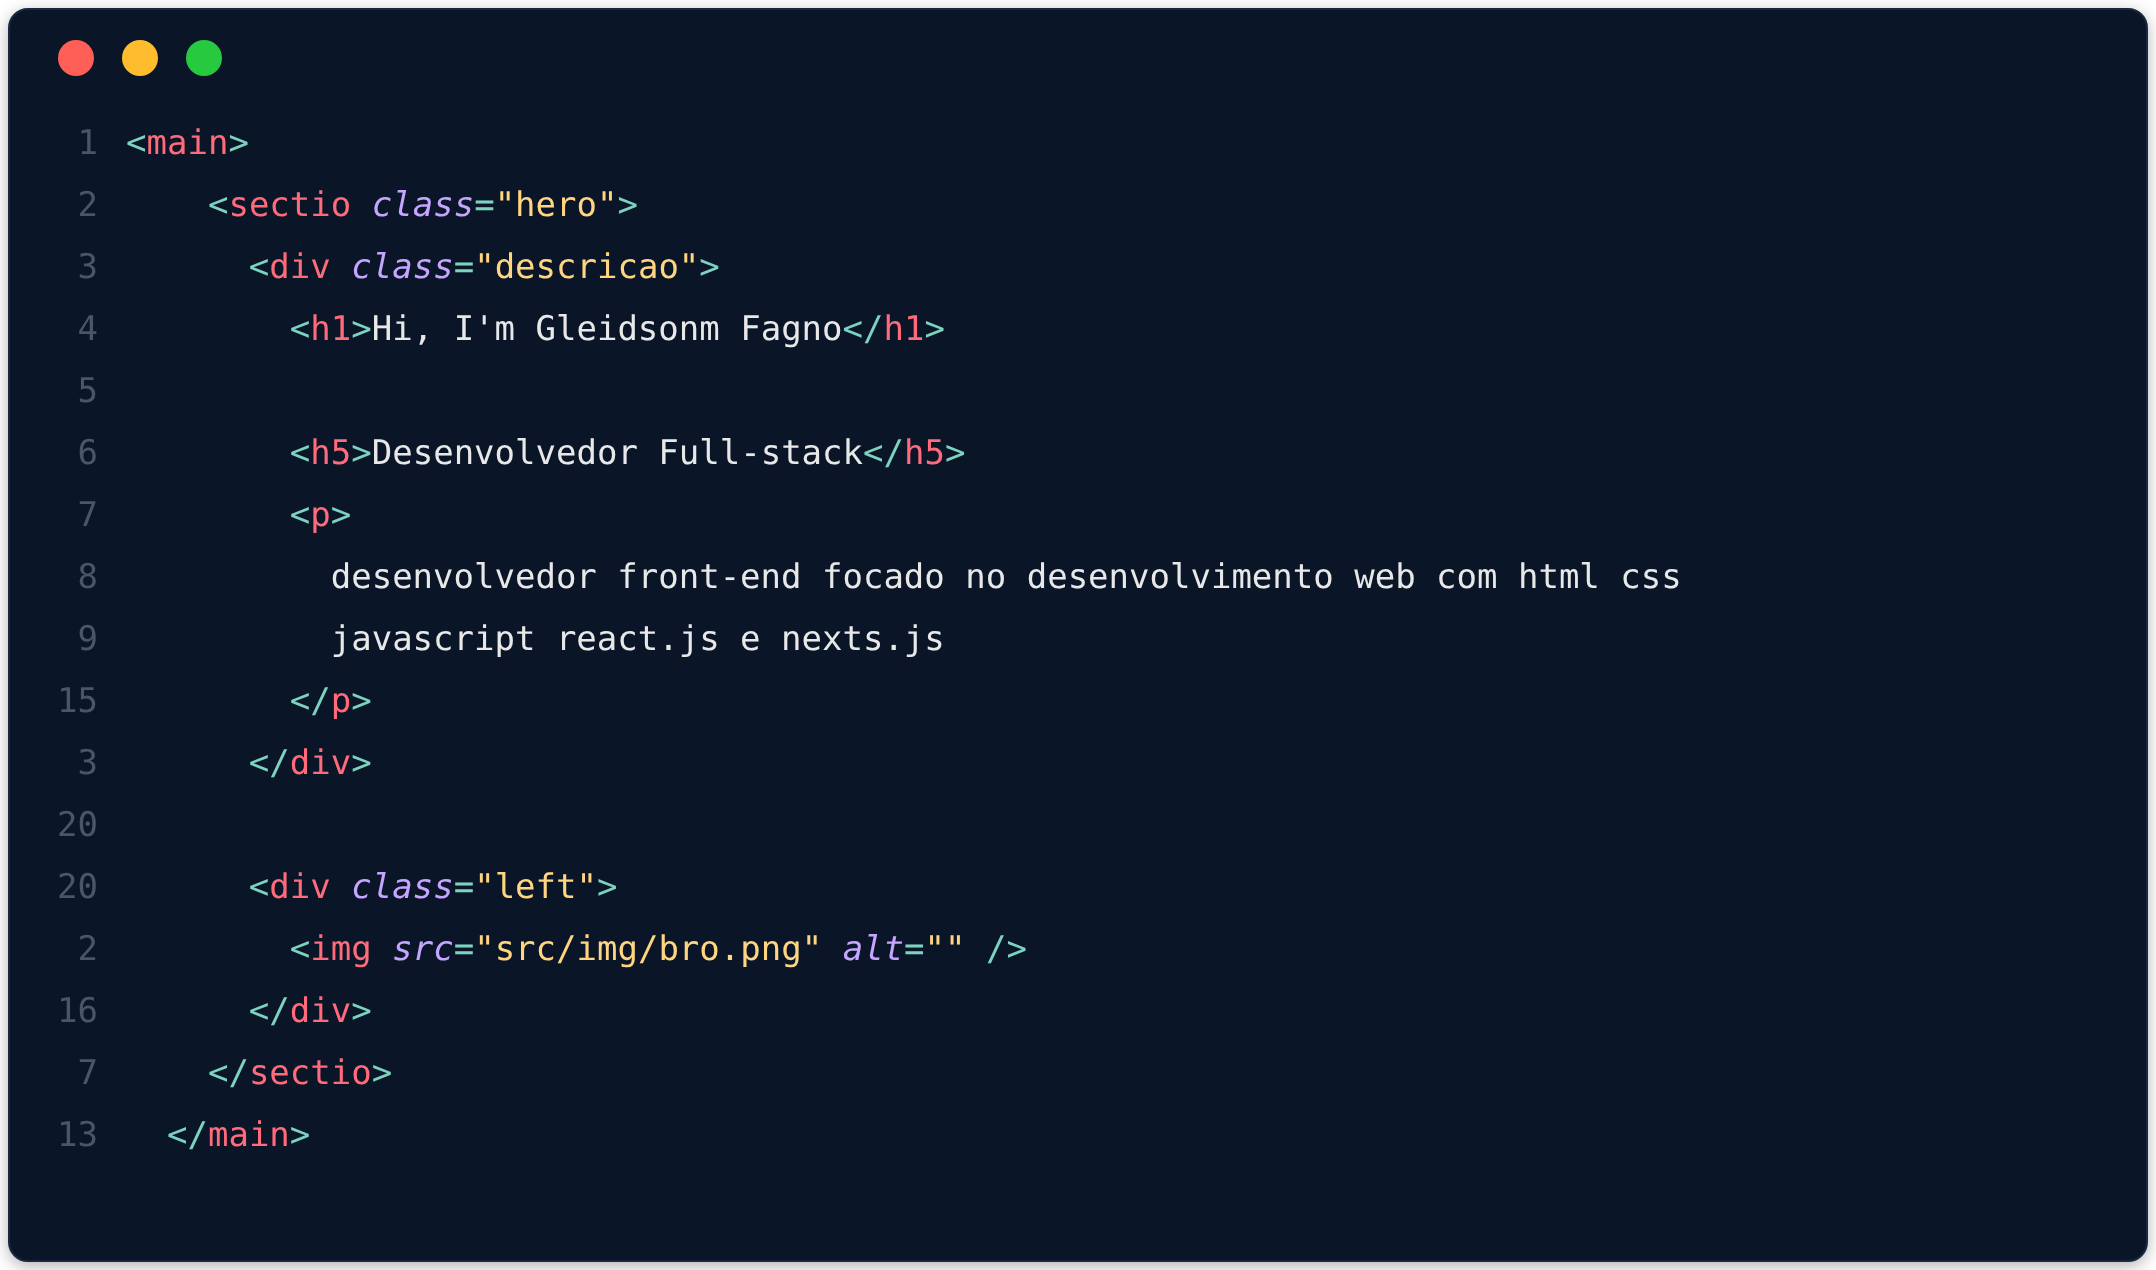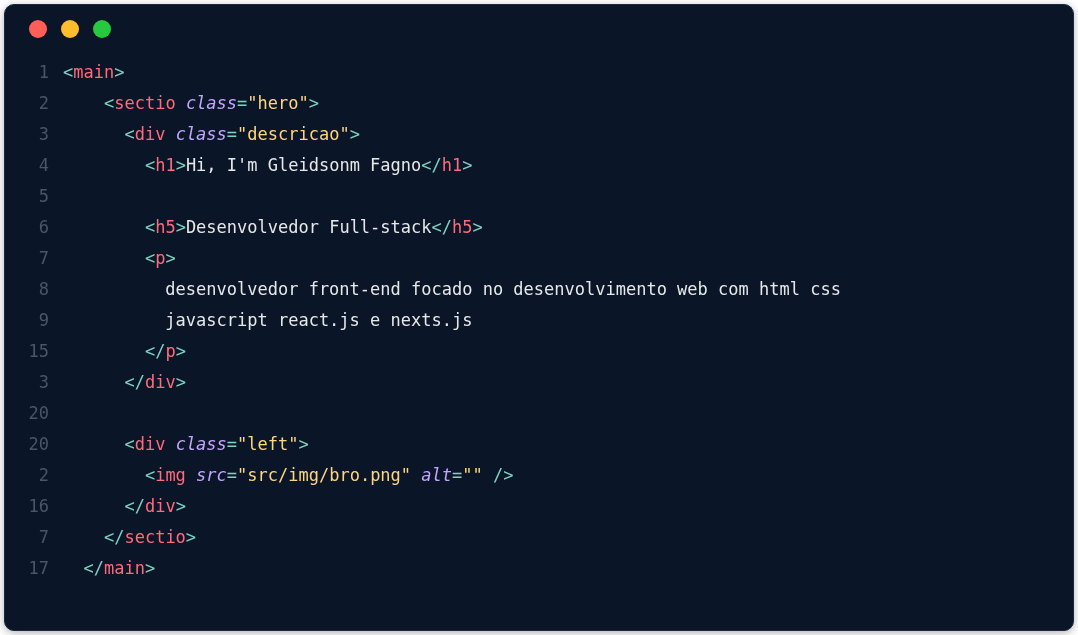--- a/index.html
+++ b/index.html
@@ -84,17 +84,17 @@
         <div class="line">7</div>
         <div class="line">8</div>
         <div class="line">9</div>
         <div class="line">15</div>
         <div class="line">3</div>
         <div class="line">20</div>
         <div class="line">20</div>
         <div class="line">2</div>
         <div class="line">16</div>
         <div class="line">7</div>
-        <div class="line">17</div>
+        <div class="line">13</div>
       </div>
     <div class="code" id="code"><span class="line"><span class="c-punc">&lt;</span><span class="c-tag">main</span><span class="c-punc">&gt;</span></span><span class="line"><span class="c-text">    </span><span class="c-punc">&lt;</span><span class="c-tag">sectio</span><span class="c-text"> </span><span class="c-attr">class</span><span class="c-eq">=</span><span class="c-str">"hero"</span><span class="c-punc">&gt;</span></span><span class="line"><span class="c-text">      </span><span class="c-punc">&lt;</span><span class="c-tag">div</span><span class="c-text"> </span><span class="c-attr">class</span><span class="c-eq">=</span><span class="c-str">"descricao"</span><span class="c-punc">&gt;</span></span><span class="line"><span class="c-text">        </span><span class="c-punc">&lt;</span><span class="c-tag">h1</span><span class="c-punc">&gt;</span><span class="c-text">Hi, I'm Gleidsonm Fagno</span><span class="c-punc">&lt;/</span><span class="c-tag">h1</span><span class="c-punc">&gt;</span></span><span class="line"><span class="c-text"></span></span><span class="line"><span class="c-text">        </span><span class="c-punc">&lt;</span><span class="c-tag">h5</span><span class="c-punc">&gt;</span><span class="c-text">Desenvolvedor Full-stack</span><span class="c-punc">&lt;/</span><span class="c-tag">h5</span><span class="c-punc">&gt;</span></span><span class="line"><span class="c-text">        </span><span class="c-punc">&lt;</span><span class="c-tag">p</span><span class="c-punc">&gt;</span></span><span class="line"><span class="c-text">          </span><span class="c-text">desenvolvedor front-end focado no desenvolvimento web com html css</span></span><span class="line"><span class="c-text">          </span><span class="c-text">javascript react.js e nexts.js</span></span><span class="line"><span class="c-text">        </span><span class="c-punc">&lt;/</span><span class="c-tag">p</span><span class="c-punc">&gt;</span></span><span class="line"><span class="c-text">      </span><span class="c-punc">&lt;/</span><span class="c-tag">div</span><span class="c-punc">&gt;</span></span><span class="line"><span class="c-text"></span></span><span class="line"><span class="c-text">      </span><span class="c-punc">&lt;</span><span class="c-tag">div</span><span class="c-text"> </span><span class="c-attr">class</span><span class="c-eq">=</span><span class="c-str">"left"</span><span class="c-punc">&gt;</span></span><span class="line"><span class="c-text">        </span><span class="c-punc">&lt;</span><span class="c-tag">img</span><span class="c-text"> </span><span class="c-attr">src</span><span class="c-eq">=</span><span class="c-str">"src/img/bro.png"</span><span class="c-text"> </span><span class="c-attr">alt</span><span class="c-eq">=</span><span class="c-str">""</span><span class="c-text"> </span><span class="c-punc">/&gt;</span></span><span class="line"><span class="c-text">      </span><span class="c-punc">&lt;/</span><span class="c-tag">div</span><span class="c-punc">&gt;</span></span><span class="line"><span class="c-text">    </span><span class="c-punc">&lt;/</span><span class="c-tag">sectio</span><span class="c-punc">&gt;</span></span><span class="line"><span class="c-text">  </span><span class="c-punc">&lt;/</span><span class="c-tag">main</span><span class="c-punc">&gt;</span></span></div>
   </div>
 </div>
 
 </body></html>

